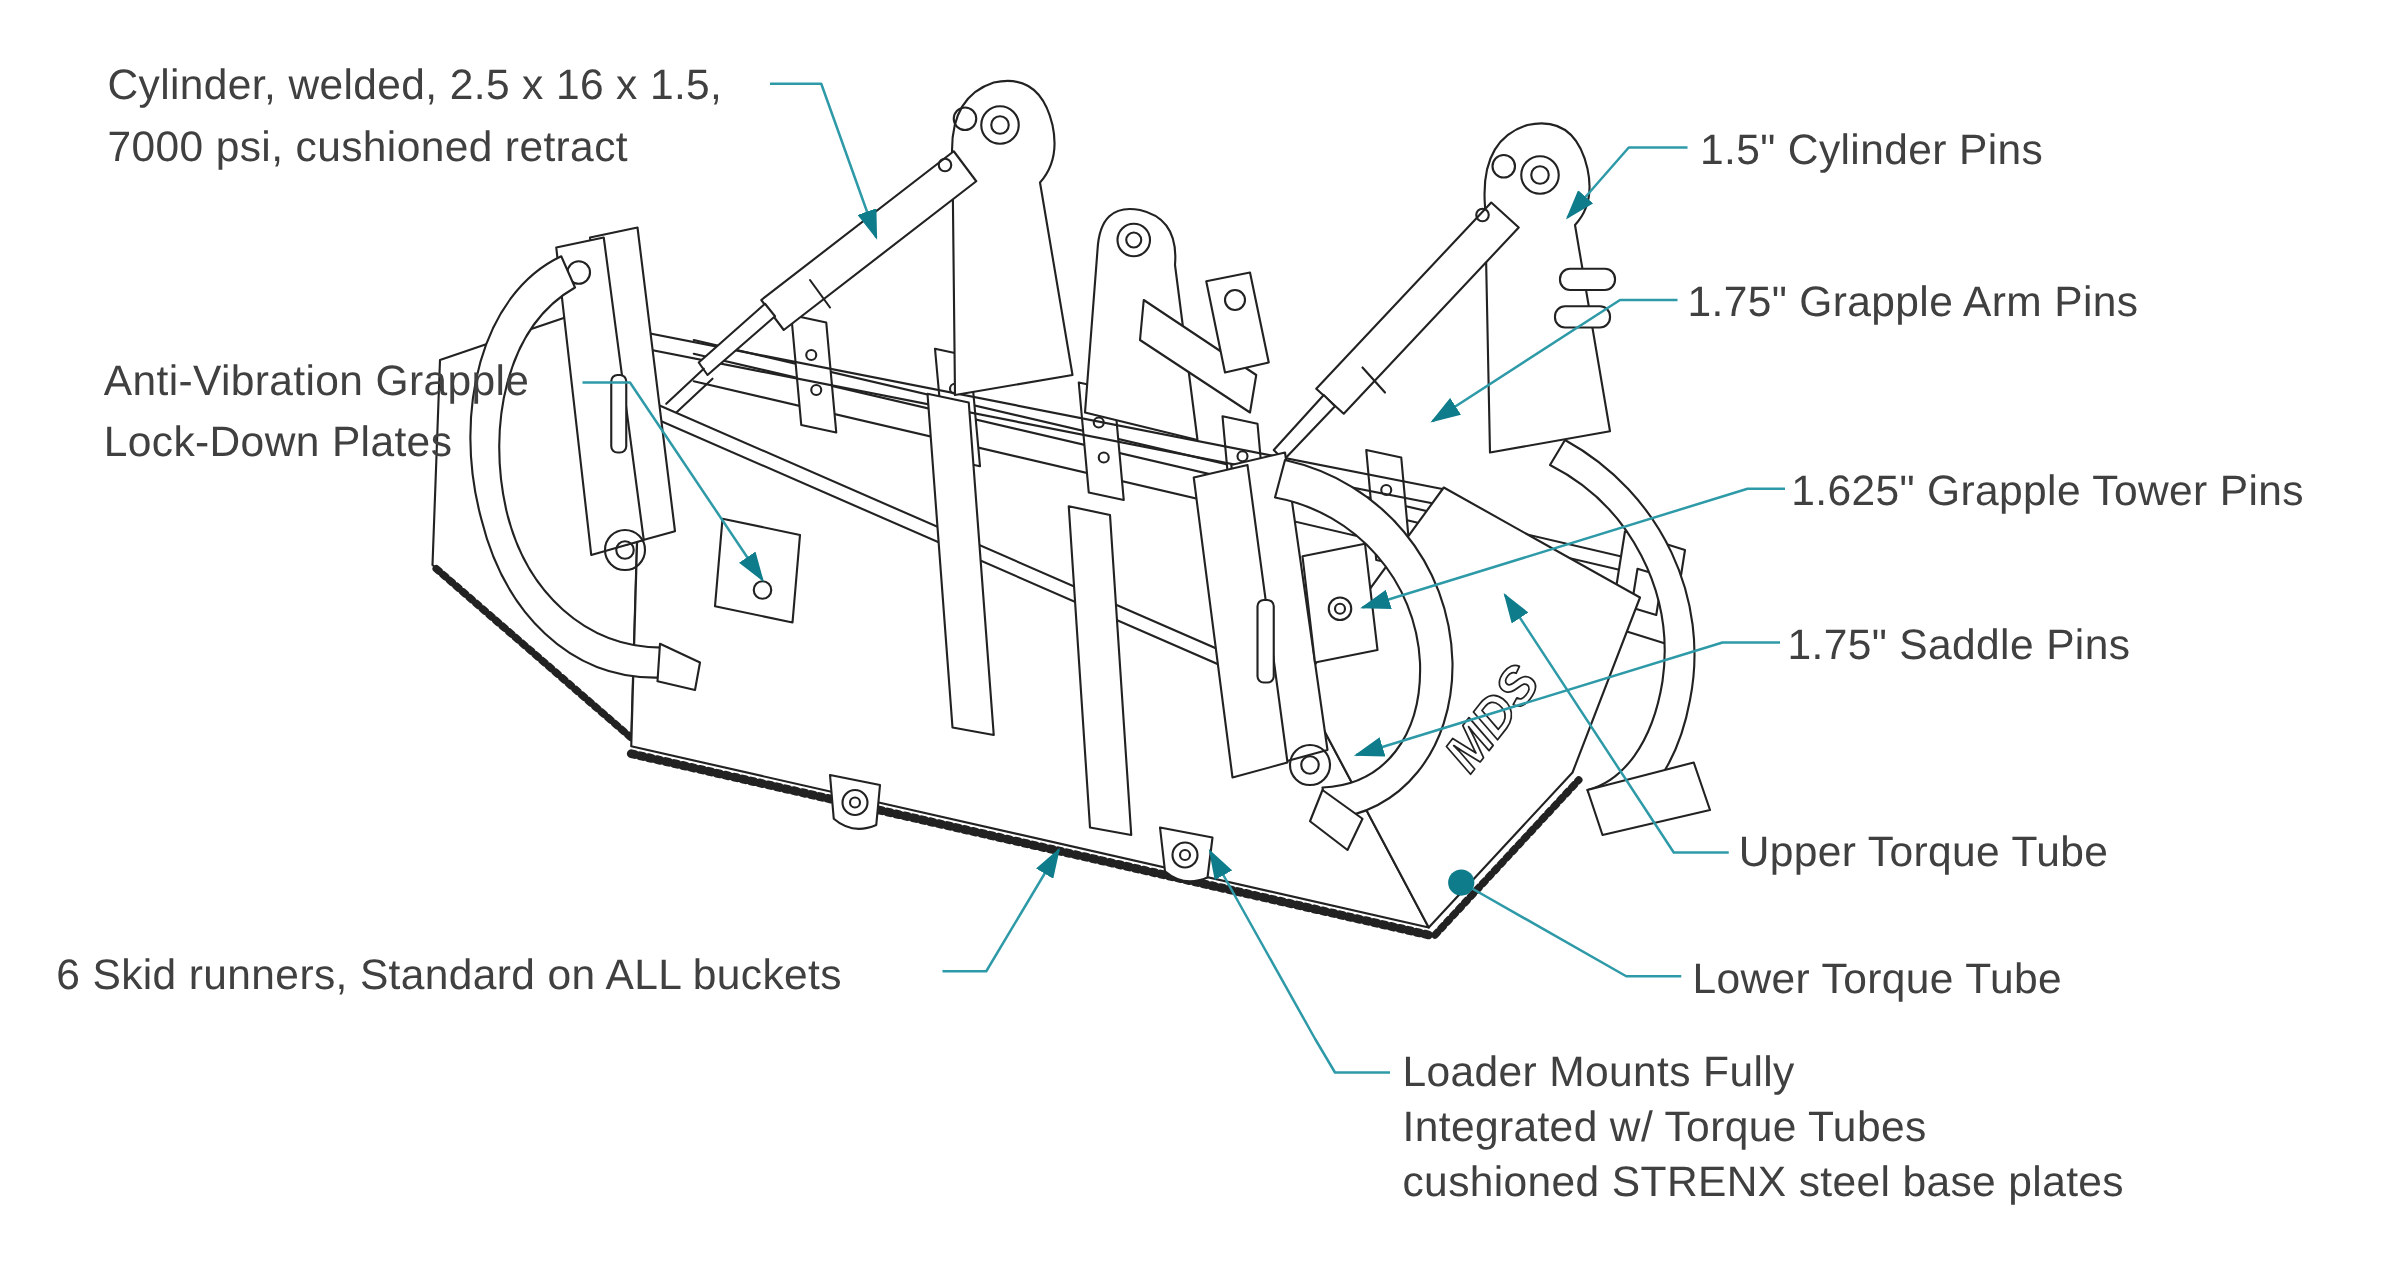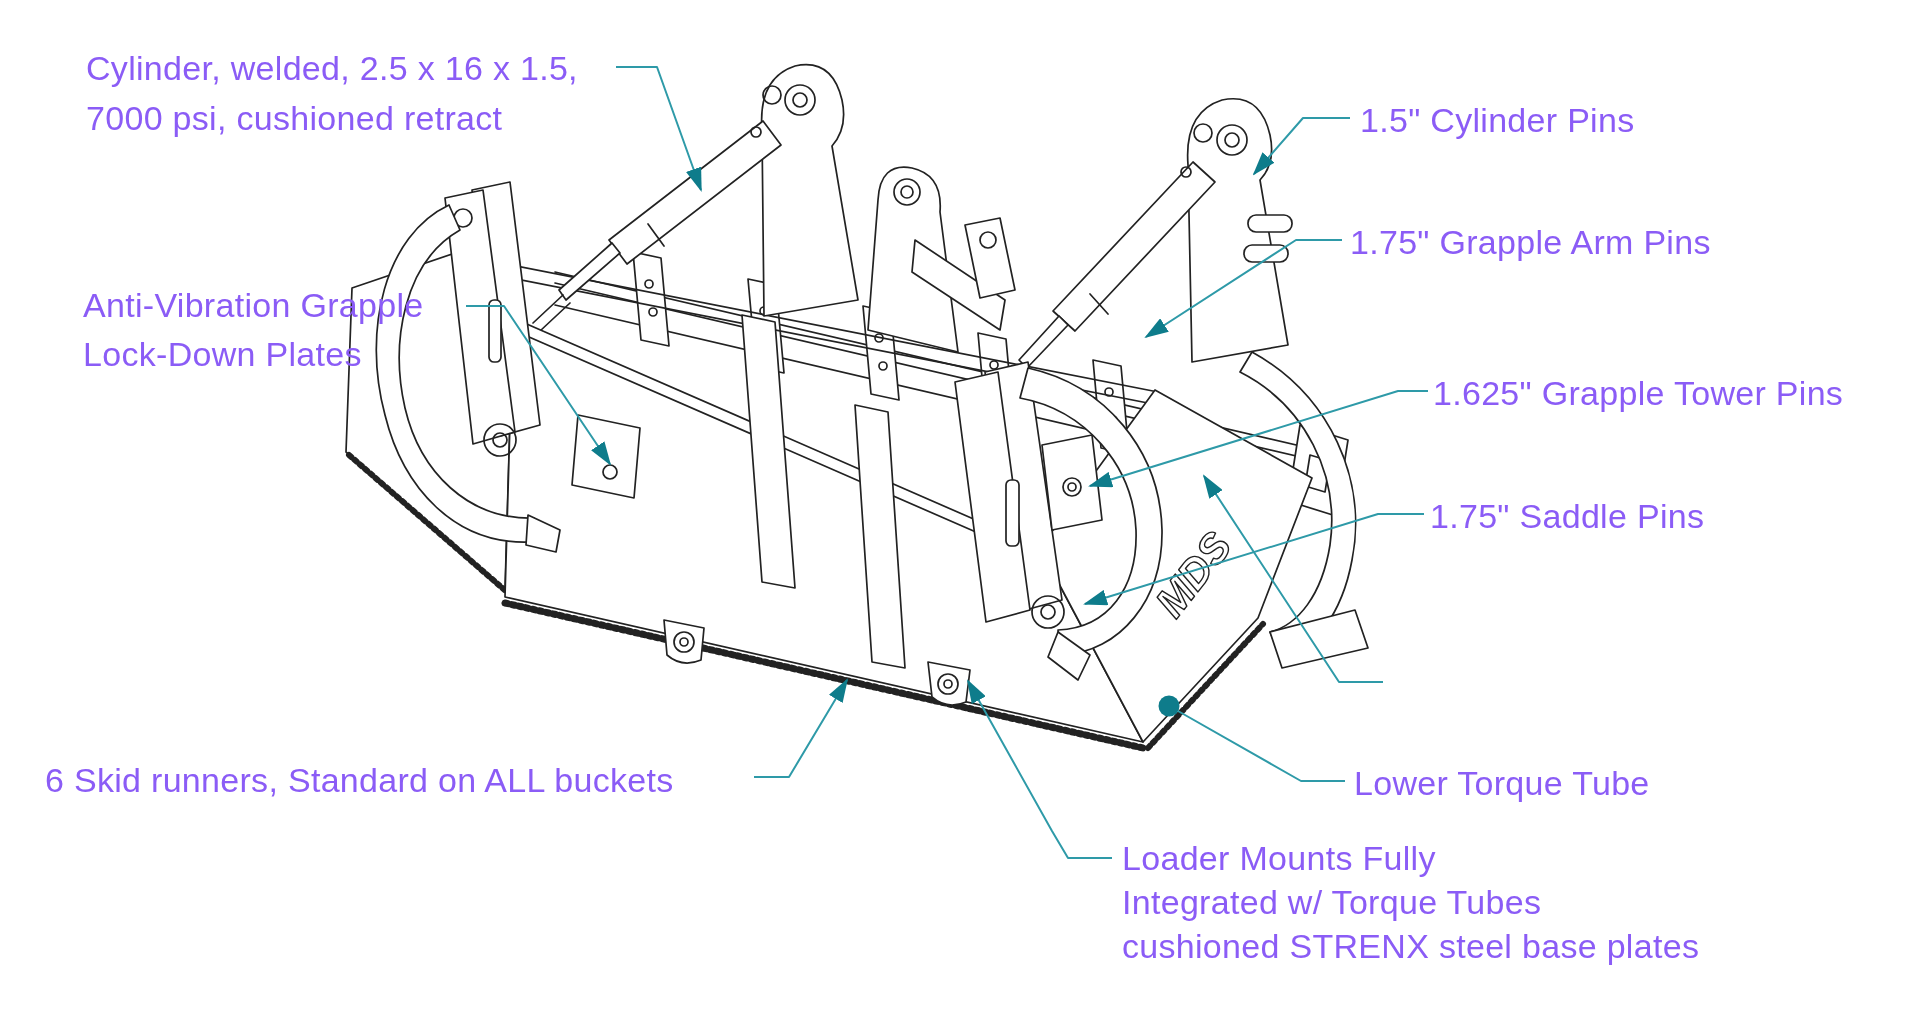--- a/index.html
+++ b/index.html
@@ -6,21 +6,21 @@
   #stage{position:relative;width:1920px;height:1009px;background:#ffffff;overflow:hidden;
          font-family:"Liberation Sans",sans-serif;}
   #drawing-svg{position:absolute;left:0;top:0;width:1920px;height:1009px;}
   .callout-line{
     position:absolute;
     font-family:"Liberation Sans","DejaVu Sans",sans-serif;
     font-size:34px;
     font-weight:400;
     line-height:34px;
     letter-spacing:0.3px;
-    color:#8b5cf6;
+    color:#404040;
     white-space:nowrap;
   }
 </style>
 </head>
 <body>
 
 <div id="stage">
 
   <svg id="drawing-svg" viewBox="0 0 1920 1009">
     <defs>
@@ -193,20 +193,21 @@
 
   <div class="callout-line" style="left:1350px;top:225px">1.75" Grapple Arm Pins</div>
 
   <div class="callout-line" style="left:83px;top:288px">Anti-Vibration Grapple</div>
   <div class="callout-line" style="left:83px;top:337px">Lock-Down Plates</div>
 
   <div class="callout-line" style="left:1433px;top:376px">1.625" Grapple Tower Pins</div>
 
   <div class="callout-line" style="left:1430px;top:499px">1.75" Saddle Pins</div>
 
+  <div class="callout-line" style="left:1391px;top:665px">Upper Torque Tube</div>
 
   <div class="callout-line" style="left:1354px;top:766px">Lower Torque Tube</div>
 
   <div class="callout-line" style="left:45px;top:763px">6 Skid runners, Standard on ALL buckets</div>
 
   <div class="callout-line" style="left:1122px;top:841px">Loader Mounts Fully</div>
   <div class="callout-line" style="left:1122px;top:885px">Integrated w/ Torque Tubes</div>
   <div class="callout-line" style="left:1122px;top:929px">cushioned STRENX steel base plates</div>
 
 </div>

